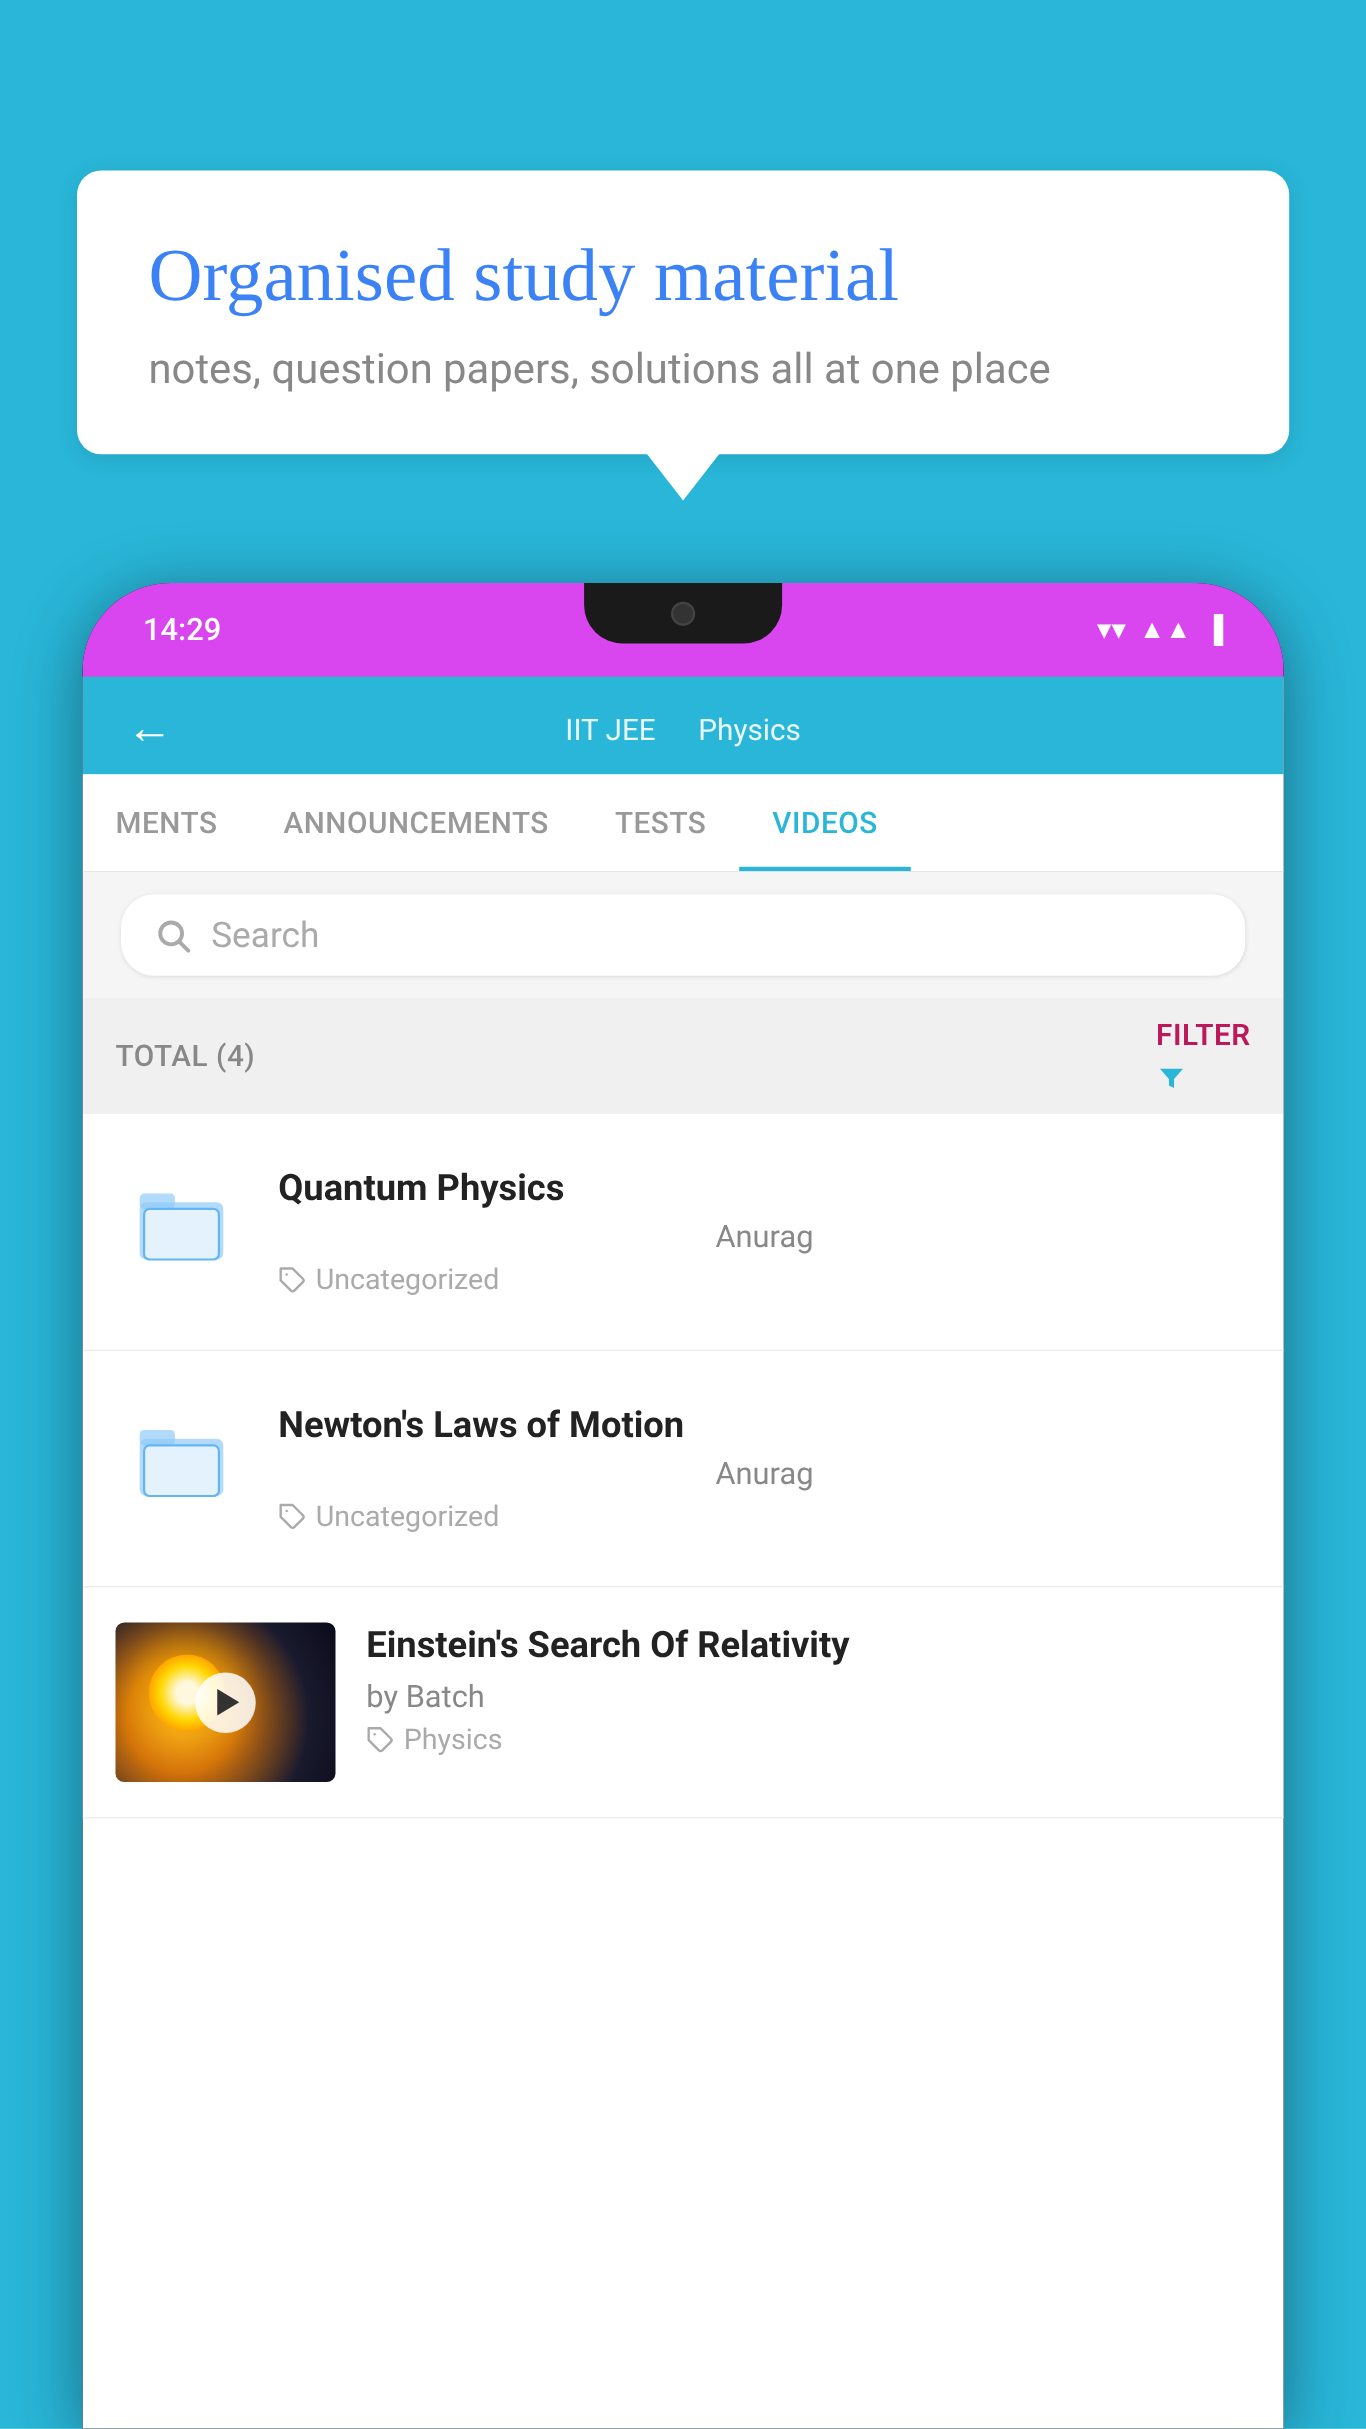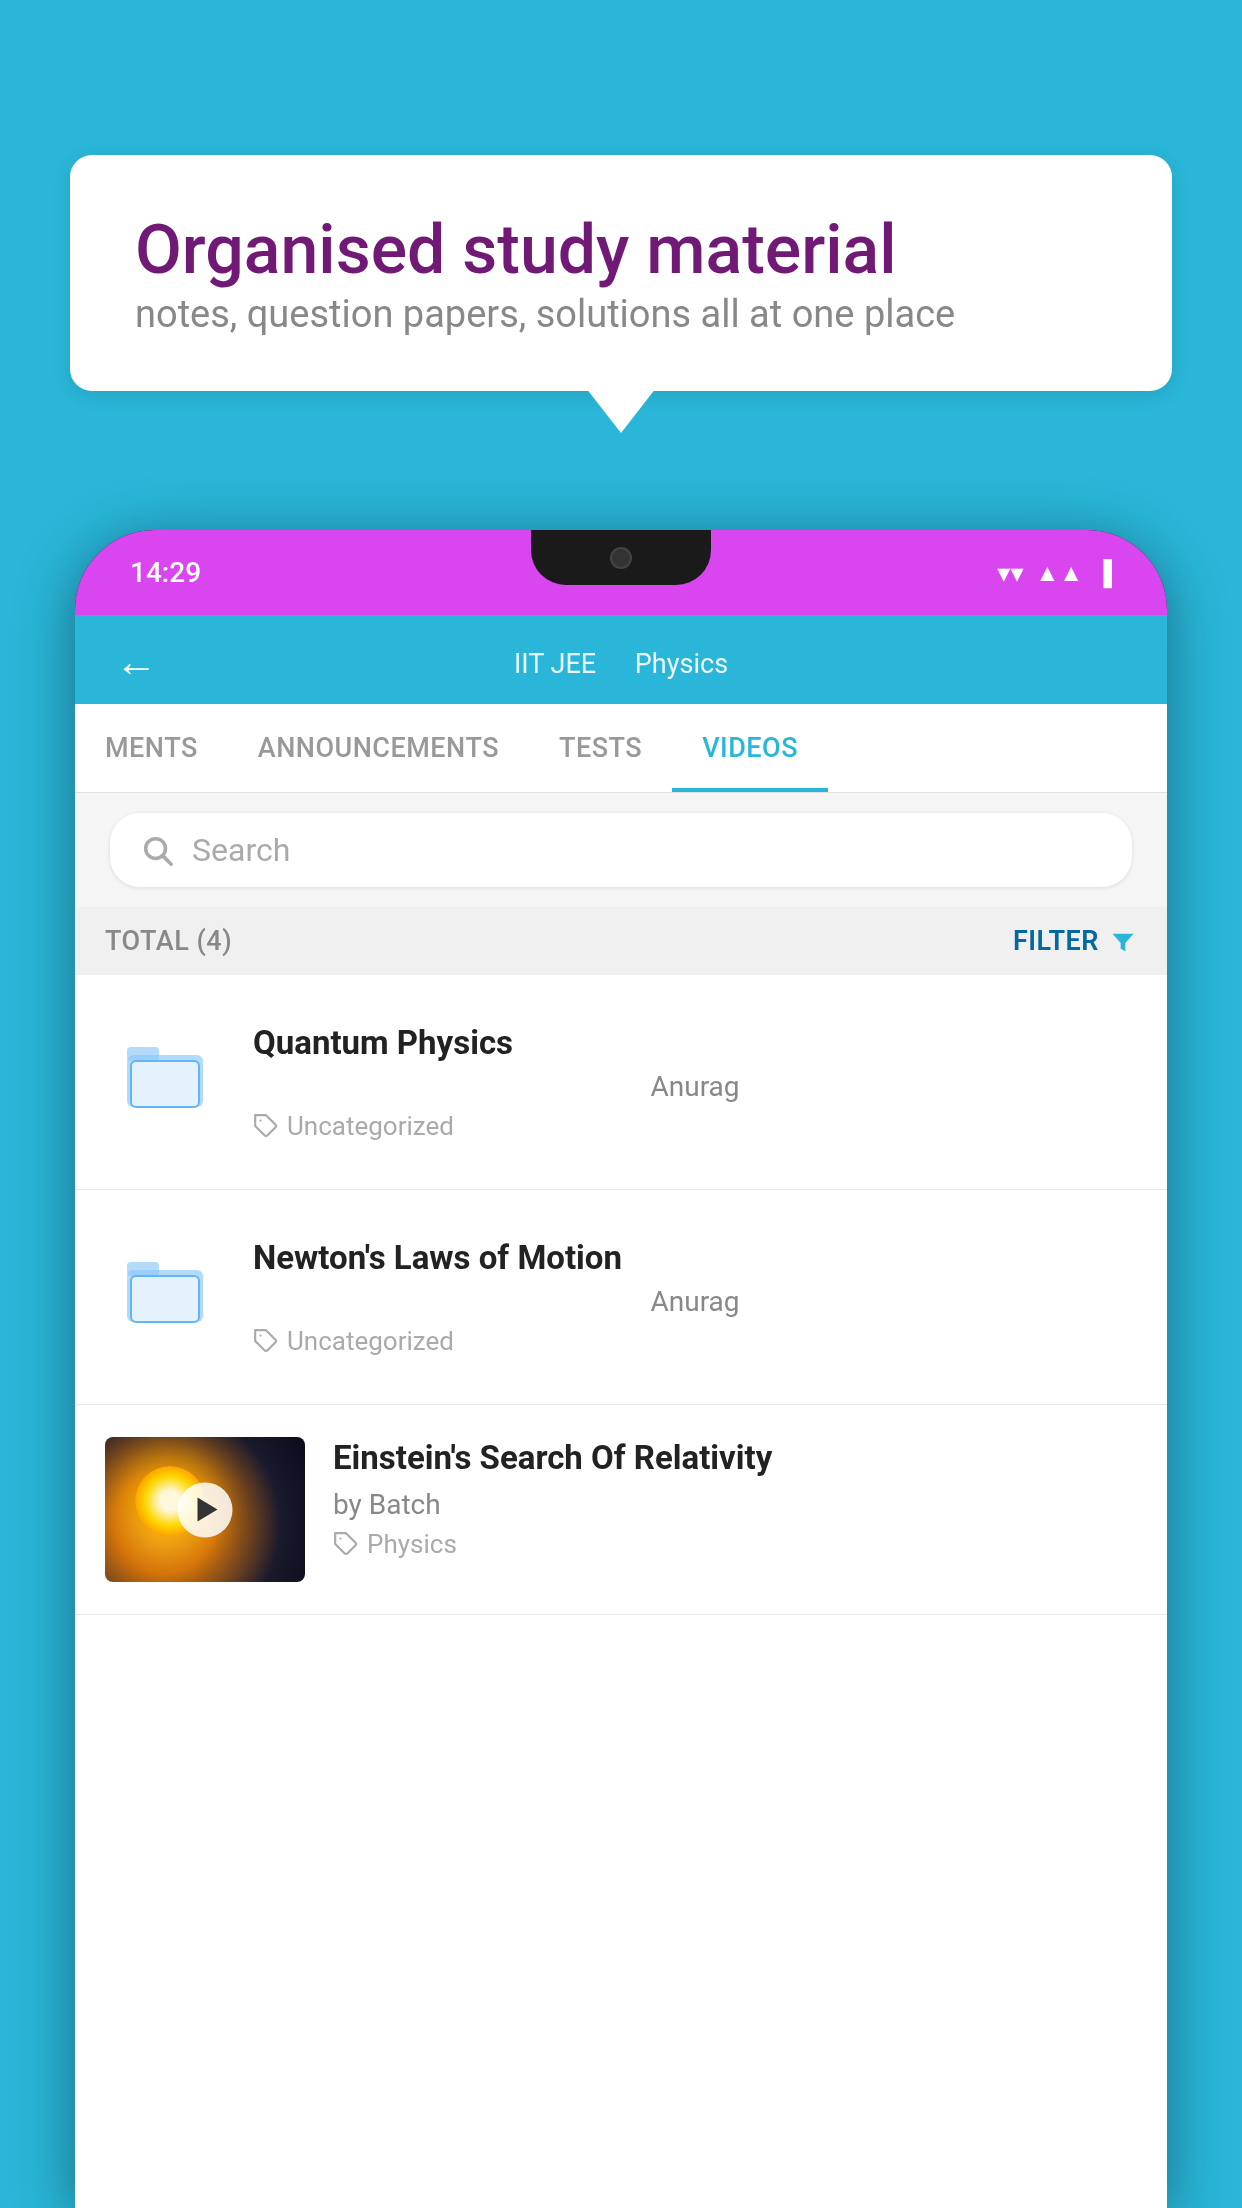--- a/index.html
+++ b/index.html
@@ -37,24 +37,26 @@
       left: 50%;
       transform: translateX(-50%);
       width: 0;
       height: 0;
       border-left: 35px solid transparent;
       border-right: 35px solid transparent;
       border-top: 45px solid white;
     }
 
     .bubble-title {
-      color: #701a75;
+      color: #3b82f6;
       font-size: 68px;
       font-weight: 500;
       line-height: 1.2;
+      margin-bottom: 22px;
+      font-family: Liberation Serif, serif;
     }
 
     .bubble-subtitle {
       color: #888;
       font-size: 38px;
       font-weight: 400;
     }
 
     
     .phone-frame {
@@ -228,28 +230,29 @@
     .total-count {
       font-size: 27px;
       color: #888;
       font-weight: 500;
       text-transform: uppercase;
       letter-spacing: 0.5px;
     }
 
     .filter-btn {
       display: flex;
-      align-items: flex-end;
+      align-items: flex-start;
       gap: 10px;
-      color: #0369a1;
+      color: #be185d;
       font-size: 27px;
       font-weight: 600;
       text-transform: uppercase;
       letter-spacing: 0.5px;
       cursor: pointer;
+      flex-direction: column;
     }
 
     
     .video-list {
       background: white;
     }
 
     .video-item {
       display: flex;
       align-items: flex-start;

